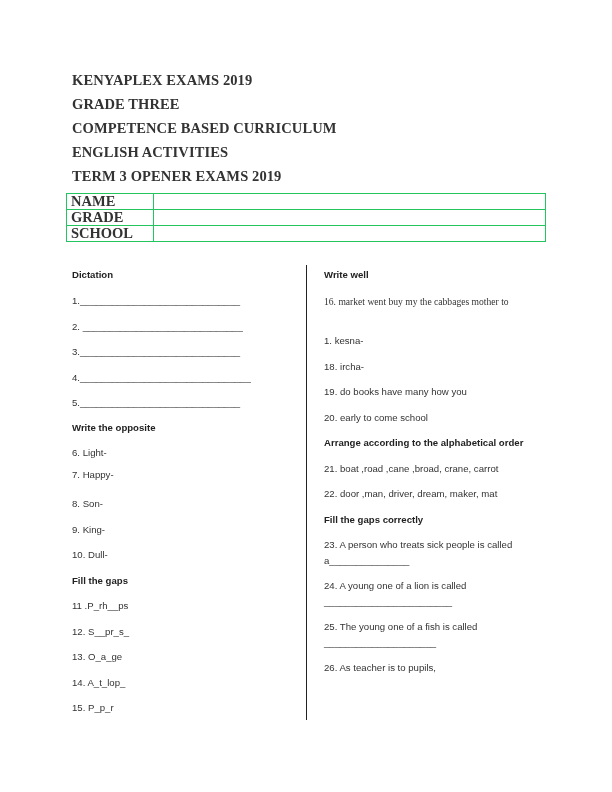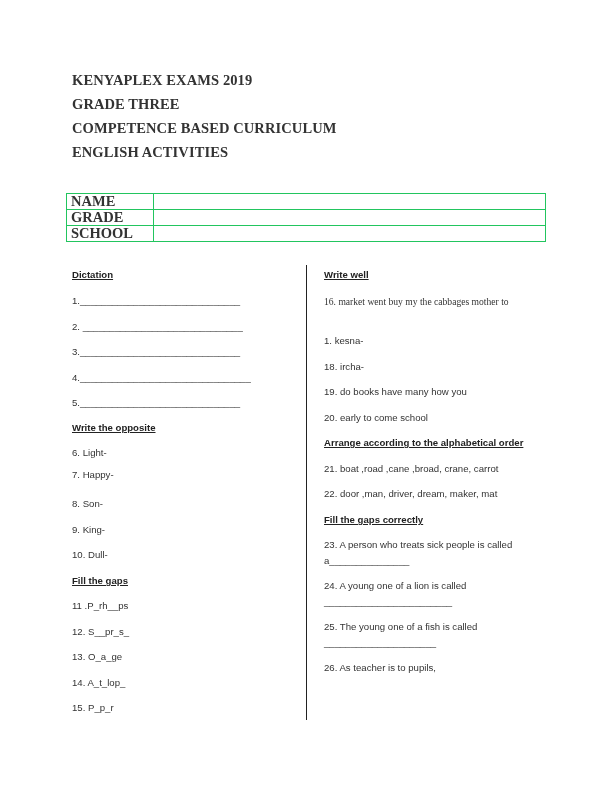--- a/index.html
+++ b/index.html
@@ -18,32 +18,33 @@
       font-weight: bold; font-size: 14.5px; color: #333;
     }
     table.info td { border: 1px solid #22c55e; height: 15px; padding: 0 0 0 4px; line-height: 15px; }
     table.info td.label { width: 82px; }
     .divider { position: absolute; left: 306px; top: 265px; width: 1px; height: 455px; background: #222; }
     .col-text {
       position: absolute;
       font-family: "Liberation Sans", "DejaVu Sans", sans-serif;
       font-size: 9.6px; color: #333; white-space: nowrap;
     }
-    .sec { font-weight: bold; text-decoration: underline; color: #222; }
+    .sec { font-weight: bold; color: #222; }
     .wrap { white-space: normal; width: 220px; line-height: 15px; font-family: Liberation Serif, serif; }
   </style>
 </head>
 <body>
 
 <div class="page">
 
   <div class="heading" style="top:72px">KENYAPLEX EXAMS 2019</div>
   <div class="heading" style="top:96px">GRADE THREE</div>
   <div class="heading" style="top:144px">ENGLISH ACTIVITIES</div>
   <div class="heading" style="top:120px">COMPETENCE BASED CURRICULUM</div>
+  <div class="heading" style="top:168px">TERM 3 OPENER EXAMS 2019</div>
 
   <table class="info">
     <tbody>
         <tr>
       <td class="label">NAME</td>
       <td></td>
     </tr>
     <tr>
       <td class="label">GRADE</td>
       <td></td>

